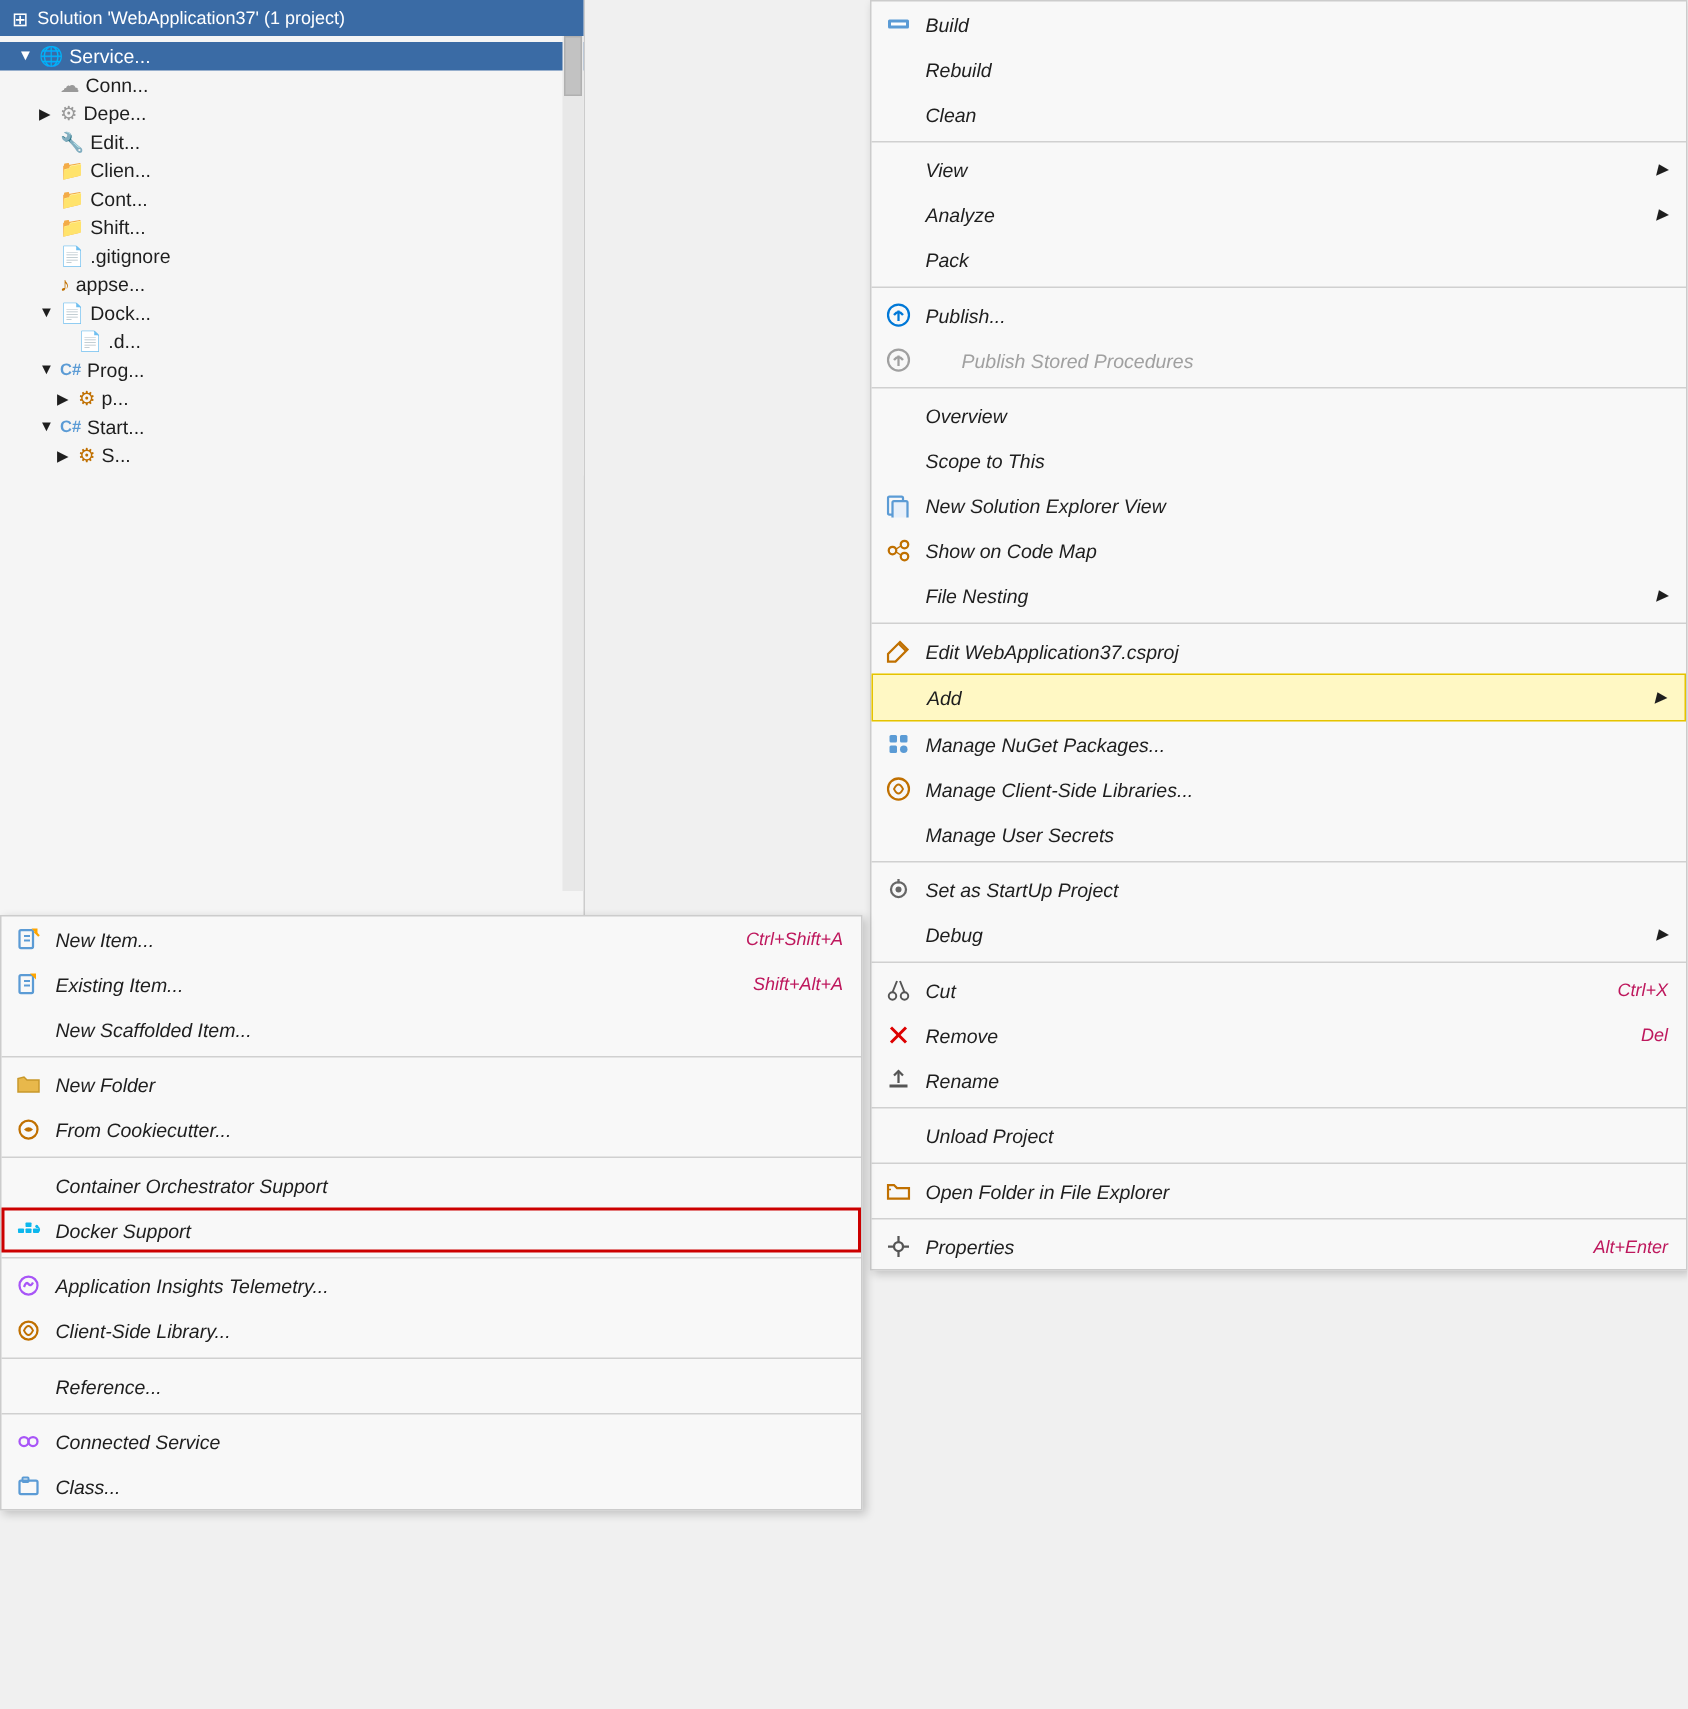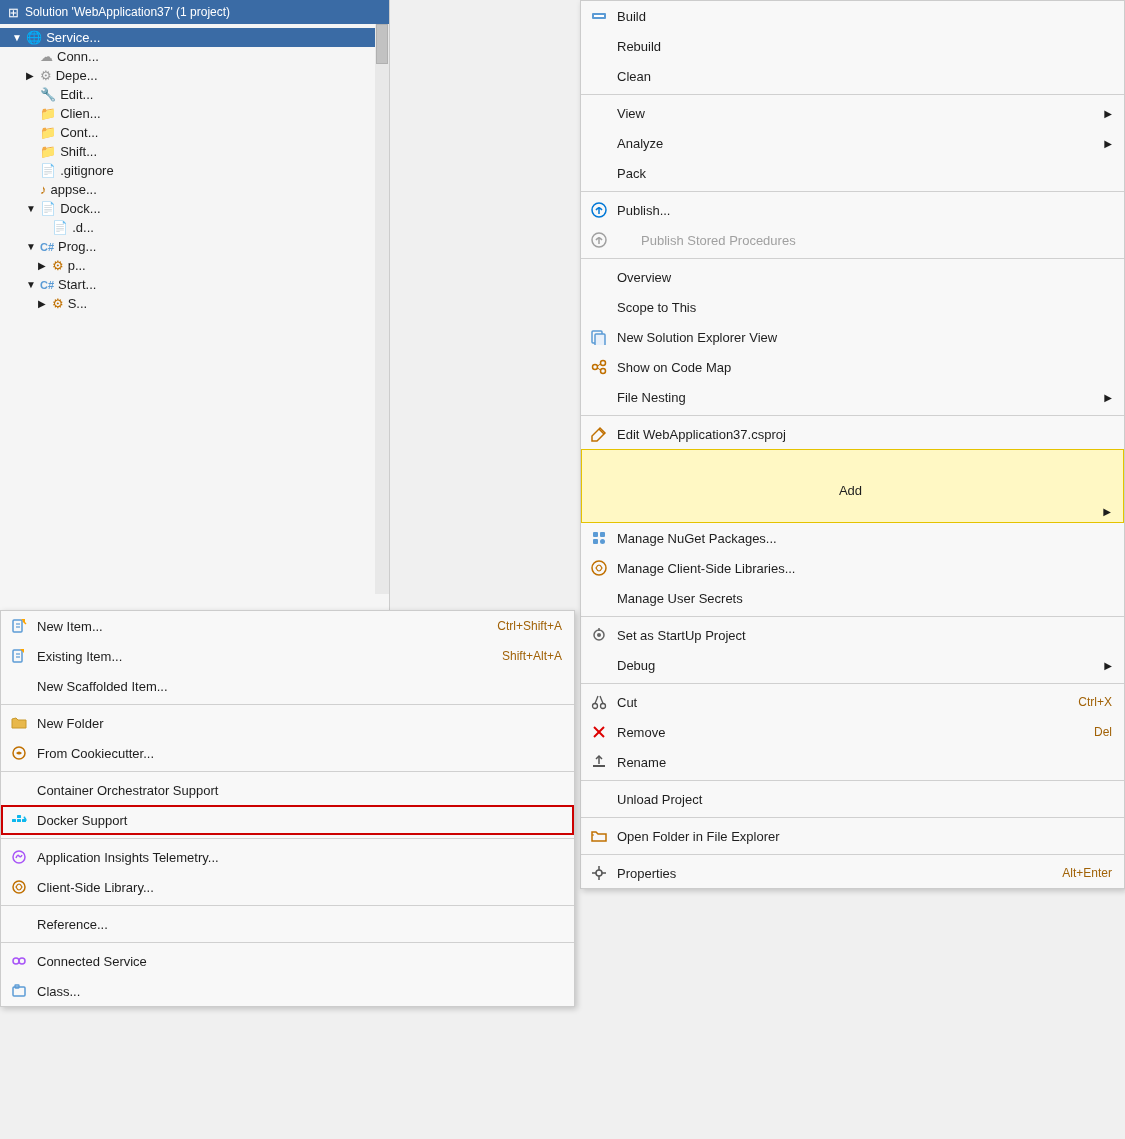--- a/index.html
+++ b/index.html
@@ -86,26 +86,26 @@
     }
 
     .menu-item {
       display: flex;
       align-items: center;
       padding: 5px 12px 5px 8px;
       gap: 8px;
       cursor: pointer;
       white-space: nowrap;
       position: relative;
+      font-style: italic;
     }
 
     .menu-item.highlighted {
       background: #fff8c4;
       border: 1px solid #e5c300;
-      flex-direction: column;
     }
 
     .menu-item.disabled {
       color: #a0a0a0;
       gap: 32px;
     }
 
     .menu-item .menu-icon {
       width: 20px;
       height: 20px;
@@ -114,21 +114,21 @@
       justify-content: center;
       font-size: 14px;
       flex-shrink: 0;
     }
 
     .menu-item .menu-label {
       flex: 1;
     }
 
     .menu-item .shortcut {
-      color: #a16207;
+      color: #be185d;
       font-size: 12px;
       margin-left: 20px;
     }
 
     .menu-item .submenu-arrow {
       margin-left: auto;
       font-size: 10px;
     }
 
     .menu-separator {

